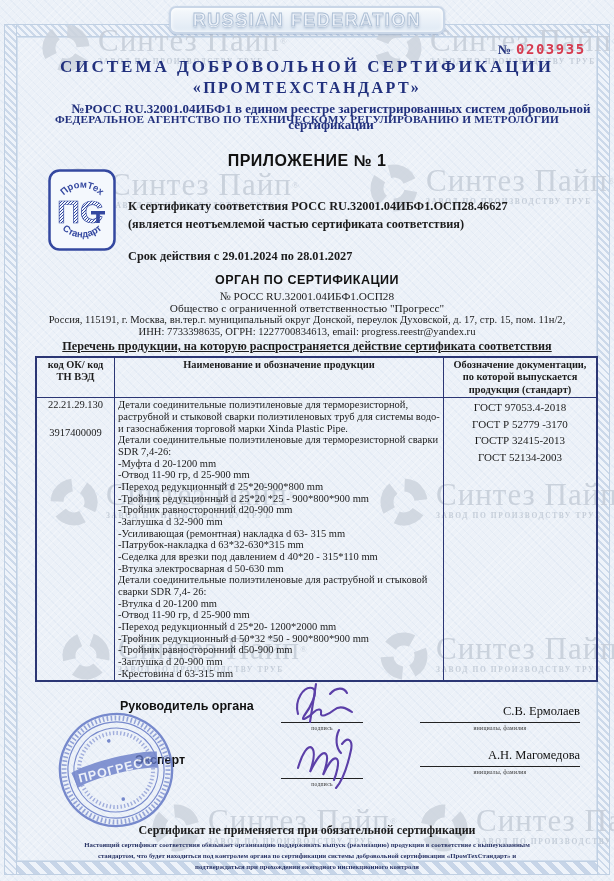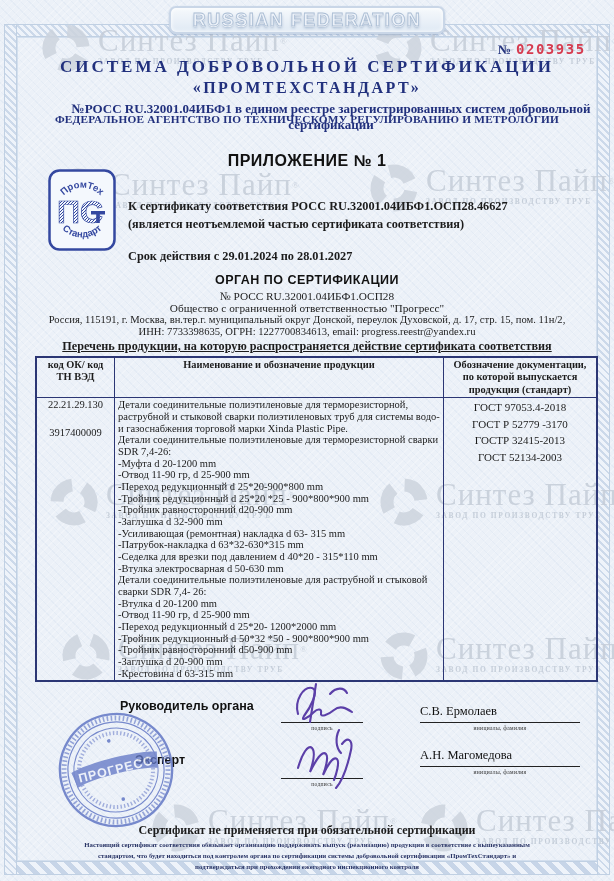--- a/index.html
+++ b/index.html
@@ -80,21 +80,21 @@
   .c-codes{width:71px;text-align:center;font-size:10.5px;padding-top:3px;}
   .c-codes div+div{margin-top:17px;}
   .c-products{width:322px;}
   .c-products div{font-size:10.5px;line-height:11.65px;}
   .c-standards{width:146px;text-align:center;padding-top:4px;}
   .c-standards div{font-size:11px;line-height:16.5px;white-space:nowrap;}
 
   .role{position:absolute;font-family:"Liberation Sans",sans-serif;font-weight:bold;font-size:12.5px;color:#111;z-index:2;text-align:right;}
   .sig-line{position:absolute;border-bottom:1.2px solid #222;z-index:2;}
   .under-label{position:absolute;font-size:5.6px;color:#333;text-align:center;z-index:2;letter-spacing:.3px;}
-  .sig-name{position:absolute;font-size:12.5px;color:#111;text-align:left;z-index:2;}
+  .sig-name{position:absolute;font-size:12.5px;color:#111;text-align:right;z-index:2;}
   .sig-svg{position:absolute;z-index:3;}
 
   .stamp{position:absolute;left:56px;top:710px;z-index:3;opacity:.85;}
 
   .foot-head{top:823px;font-size:12px;font-weight:bold;z-index:2;}
   .fine-print{position:absolute;left:78px;top:840px;width:458px;font-size:6.8px;font-weight:bold;
       color:#2a3566;text-align:center;line-height:1.6;z-index:2;}
 </style>
 </head>
 <body>

